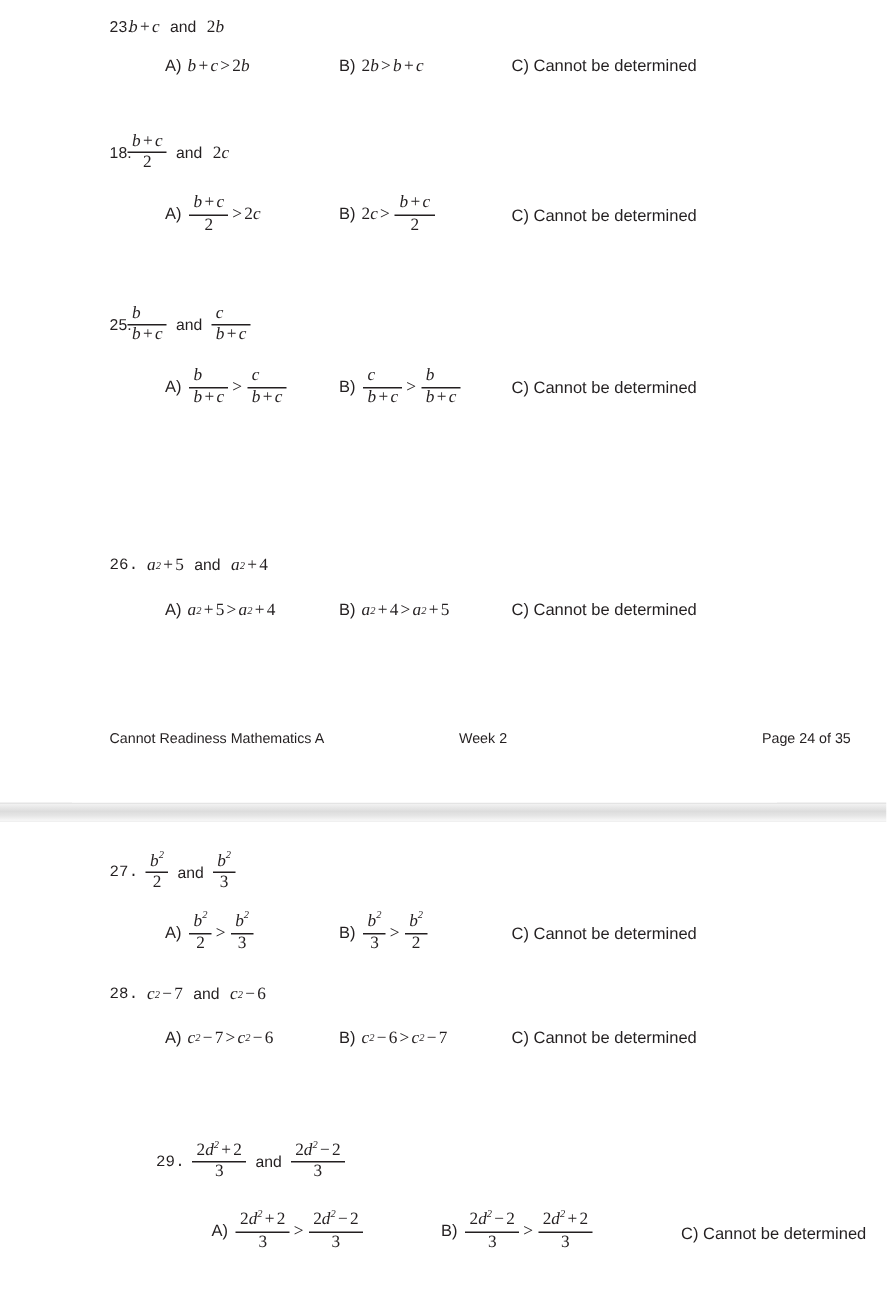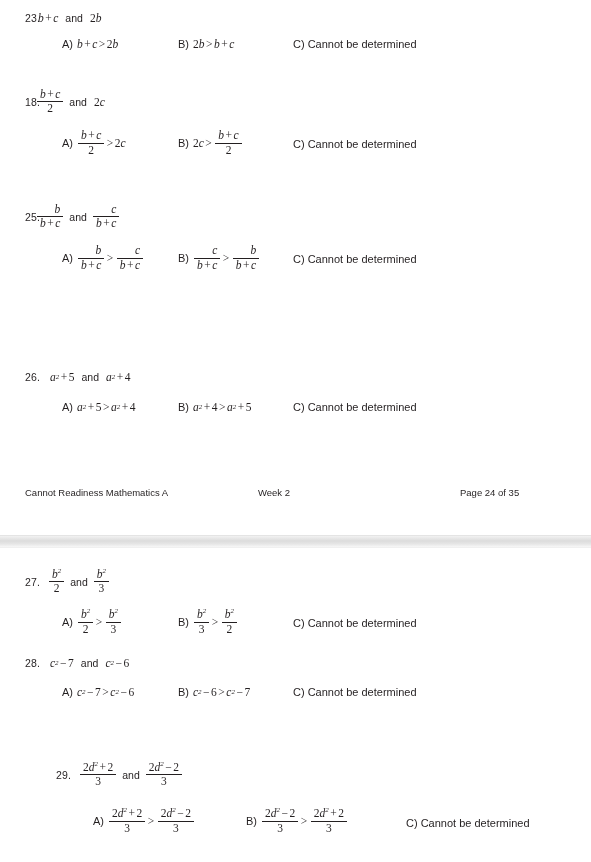--- a/index.html
+++ b/index.html
@@ -14,20 +14,21 @@
     font-family: "Liberation Sans", sans-serif;
     color: #231f20;
     overflow: hidden;
     position: relative;
   }
 
   .page {
     position: relative;
     width: 470px;
     background: #ffffff;
+    margin-left: 48px;
   }
   .page-one { height: 535px; }
   .page-break {
     width: 591px;
     height: 13px;
     background: linear-gradient(to bottom,
        #f2f2f2 0%, #e9e9e9 18%, #dcdcdc 45%, #e6e6e6 72%, #f7f7f7 100%);
     border-top: 1px solid #e4e4e4;
     border-bottom: 1px solid #f0f0f0;
   }
@@ -41,21 +42,21 @@
     align-items: center;
     font-size: 11px;
   }
   .qnum {
     width: 36px;
     padding-left: 25px;
     flex: none;
     font-size: 10.5px;
     letter-spacing: .1px;
   }
-  .qnum.wide { width: 48px; }
+  .qnum.wide { width: 48px; font-family: Liberation Mono, monospace; }
 
   .stem { display: flex; align-items: center; }
   .stem > * { margin: 0 2px; }
 
   
   .answers {
     position: relative;
     height: 100%;
   }
   .ans {
@@ -82,21 +83,21 @@
     font-size: 7px;
     vertical-align: super;
     line-height: 0;
     font-style: italic;
     font-family: "Liberation Serif", serif;
   }
 
   .frac {
     display: inline-flex;
     flex-direction: column;
-    align-items: flex-end;
+    align-items: flex-start;
     vertical-align: middle;
     font-family: "Liberation Serif", serif;
     font-size: 11.5px;
     margin: 0 1px;
     position: relative;
   }
   .frac .num {
     padding: 0 3px 0px 3px;
     line-height: 1.15;
     white-space: nowrap;

